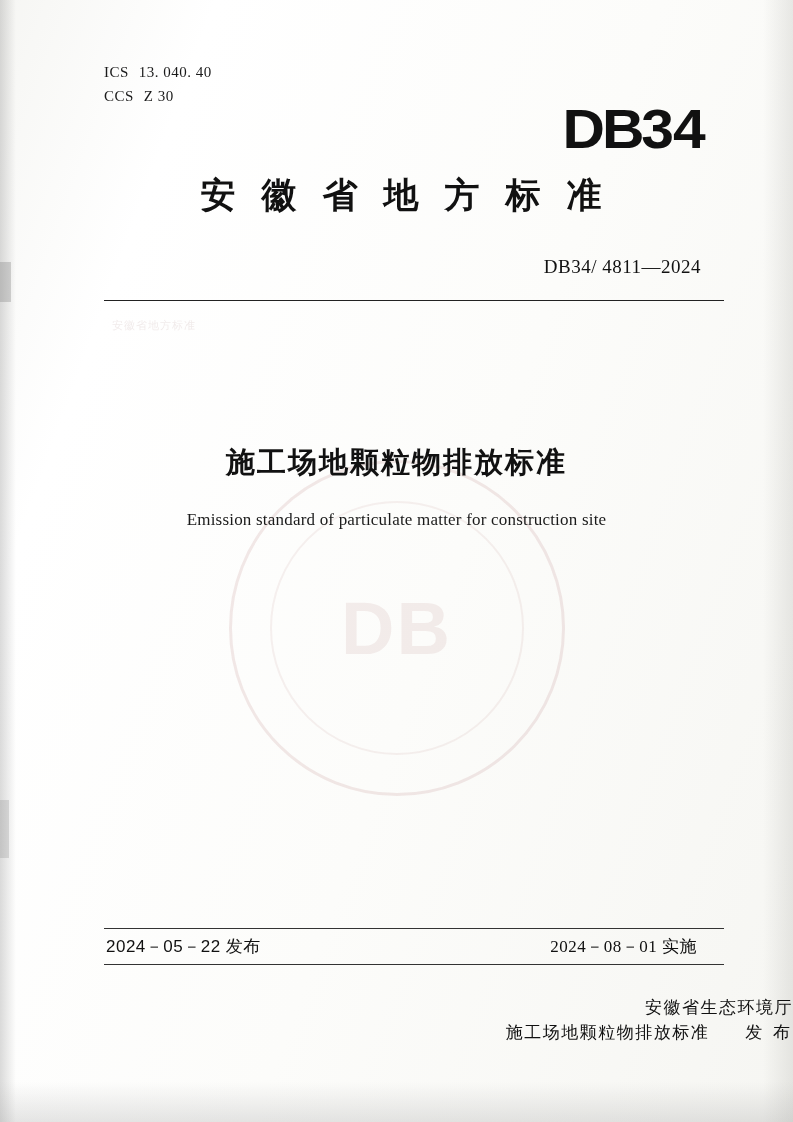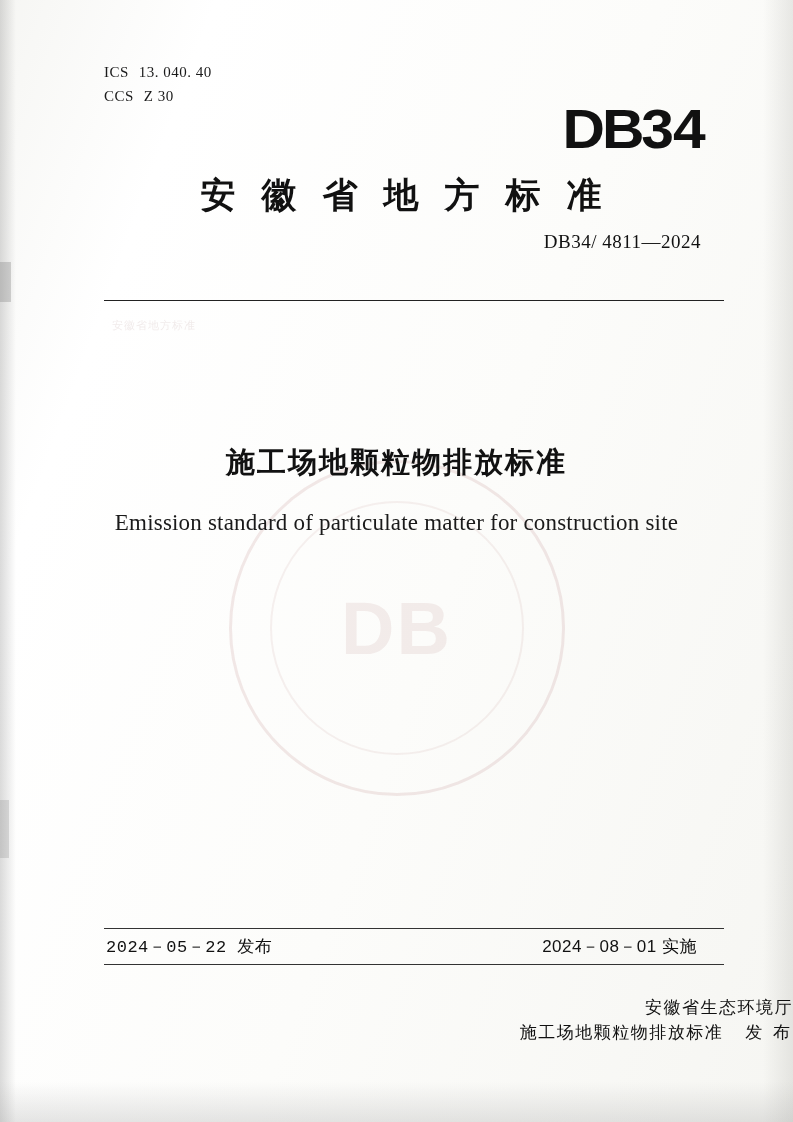--- a/index.html
+++ b/index.html
@@ -139,21 +139,21 @@
     font-size: 35px;
     font-weight: 600;
     letter-spacing: 26px;
     text-align: center;
     color: #111;
   }
 
   .std-number {
     position: absolute;
     right: 92px;
-    top: 231px;
+    top: 256px;
     font-family: "Liberation Serif", serif;
     font-size: 19px;
     letter-spacing: 0.5px;
     color: #111;
   }
 
   .rule {
     position: absolute;
     left: 104px;
     top: 300px;
@@ -175,21 +175,21 @@
     color: #111;
   }
 
   .doc-title-en {
     position: absolute;
     left: 0;
     top: 510px;
     width: 793px;
     text-align: center;
     font-family: "Liberation Serif", serif;
-    font-size: 23px;
+    font-size: 17px;
     letter-spacing: 0.2px;
     color: #1a1a1a;
   }
 
   .footer-rule-top {
     position: absolute;
     left: 104px;
     top: 928px;
     width: 620px;
     height: 0;
@@ -201,55 +201,55 @@
     top: 964px;
     width: 620px;
     height: 0;
     border-top: 1.2px solid #333;
   }
 
   .issue-date {
     position: absolute;
     left: 106px;
     top: 935px;
-    font-family: Liberation Mono, monospace;
-    font-size: 17px;
-    letter-spacing: 0.5px;
-    color: #111;
-  }
-  .effective-date {
-    position: absolute;
-    right: 96px;
-    top: 935px;
     font-family: Liberation Sans, sans-serif;
     font-size: 17px;
     letter-spacing: 0.5px;
     color: #111;
   }
+  .effective-date {
+    position: absolute;
+    right: 96px;
+    top: 935px;
+    font-family: Liberation Serif, serif;
+    font-size: 17px;
+    letter-spacing: 0.5px;
+    color: #111;
+  }
 
   .publishers {
     position: absolute;
     left: 0;
     top: 995px;
     width: 793px;
     text-align: right;
     font-family: "Liberation Sans", sans-serif;
     font-size: 17px;
     line-height: 25px;
     color: #111;
   }
   .publishers .org {
     letter-spacing: 1.5px;
   }
   .publishers .release-row {
     position: relative;
   }
   .publishers .release {
     letter-spacing: 3px;
-    margin-left: 22px;
+    margin-left: 36px;
   }
 </style>
 </head>
 <body>
 
 <div class="page">
 
   <div class="scan-shade-left"></div>
   <div class="scan-mark-1"></div>
   <div class="scan-mark-2"></div>

